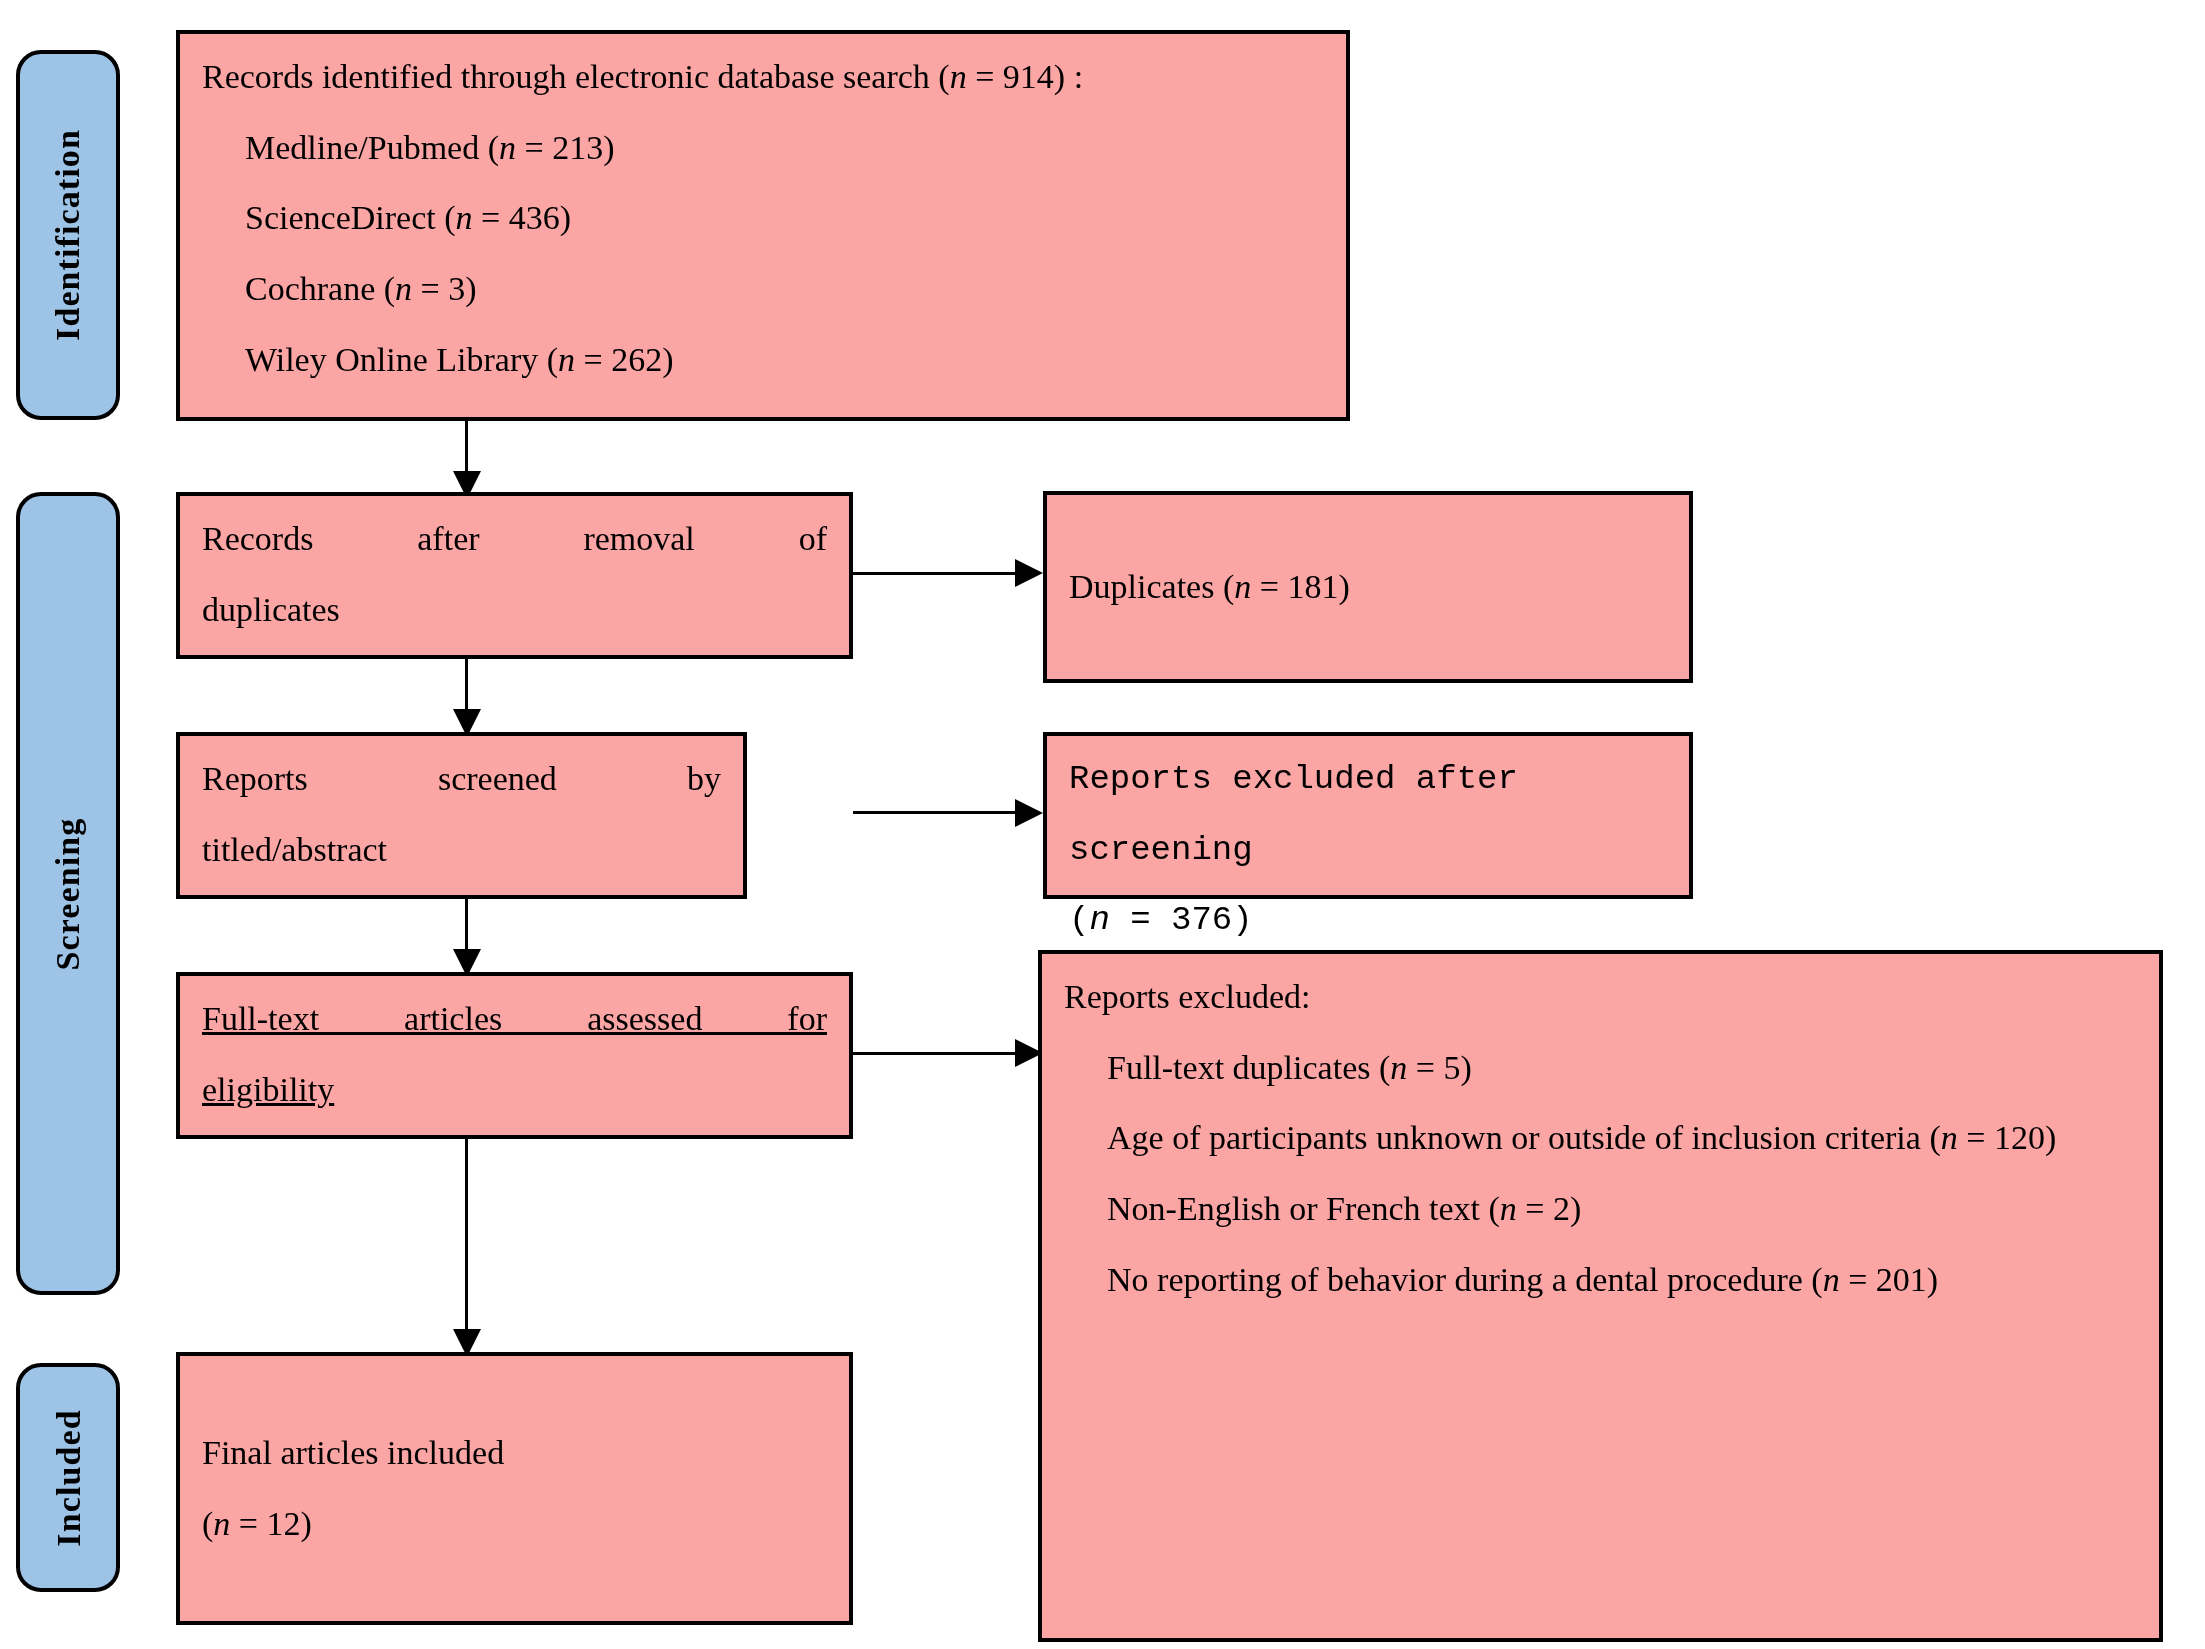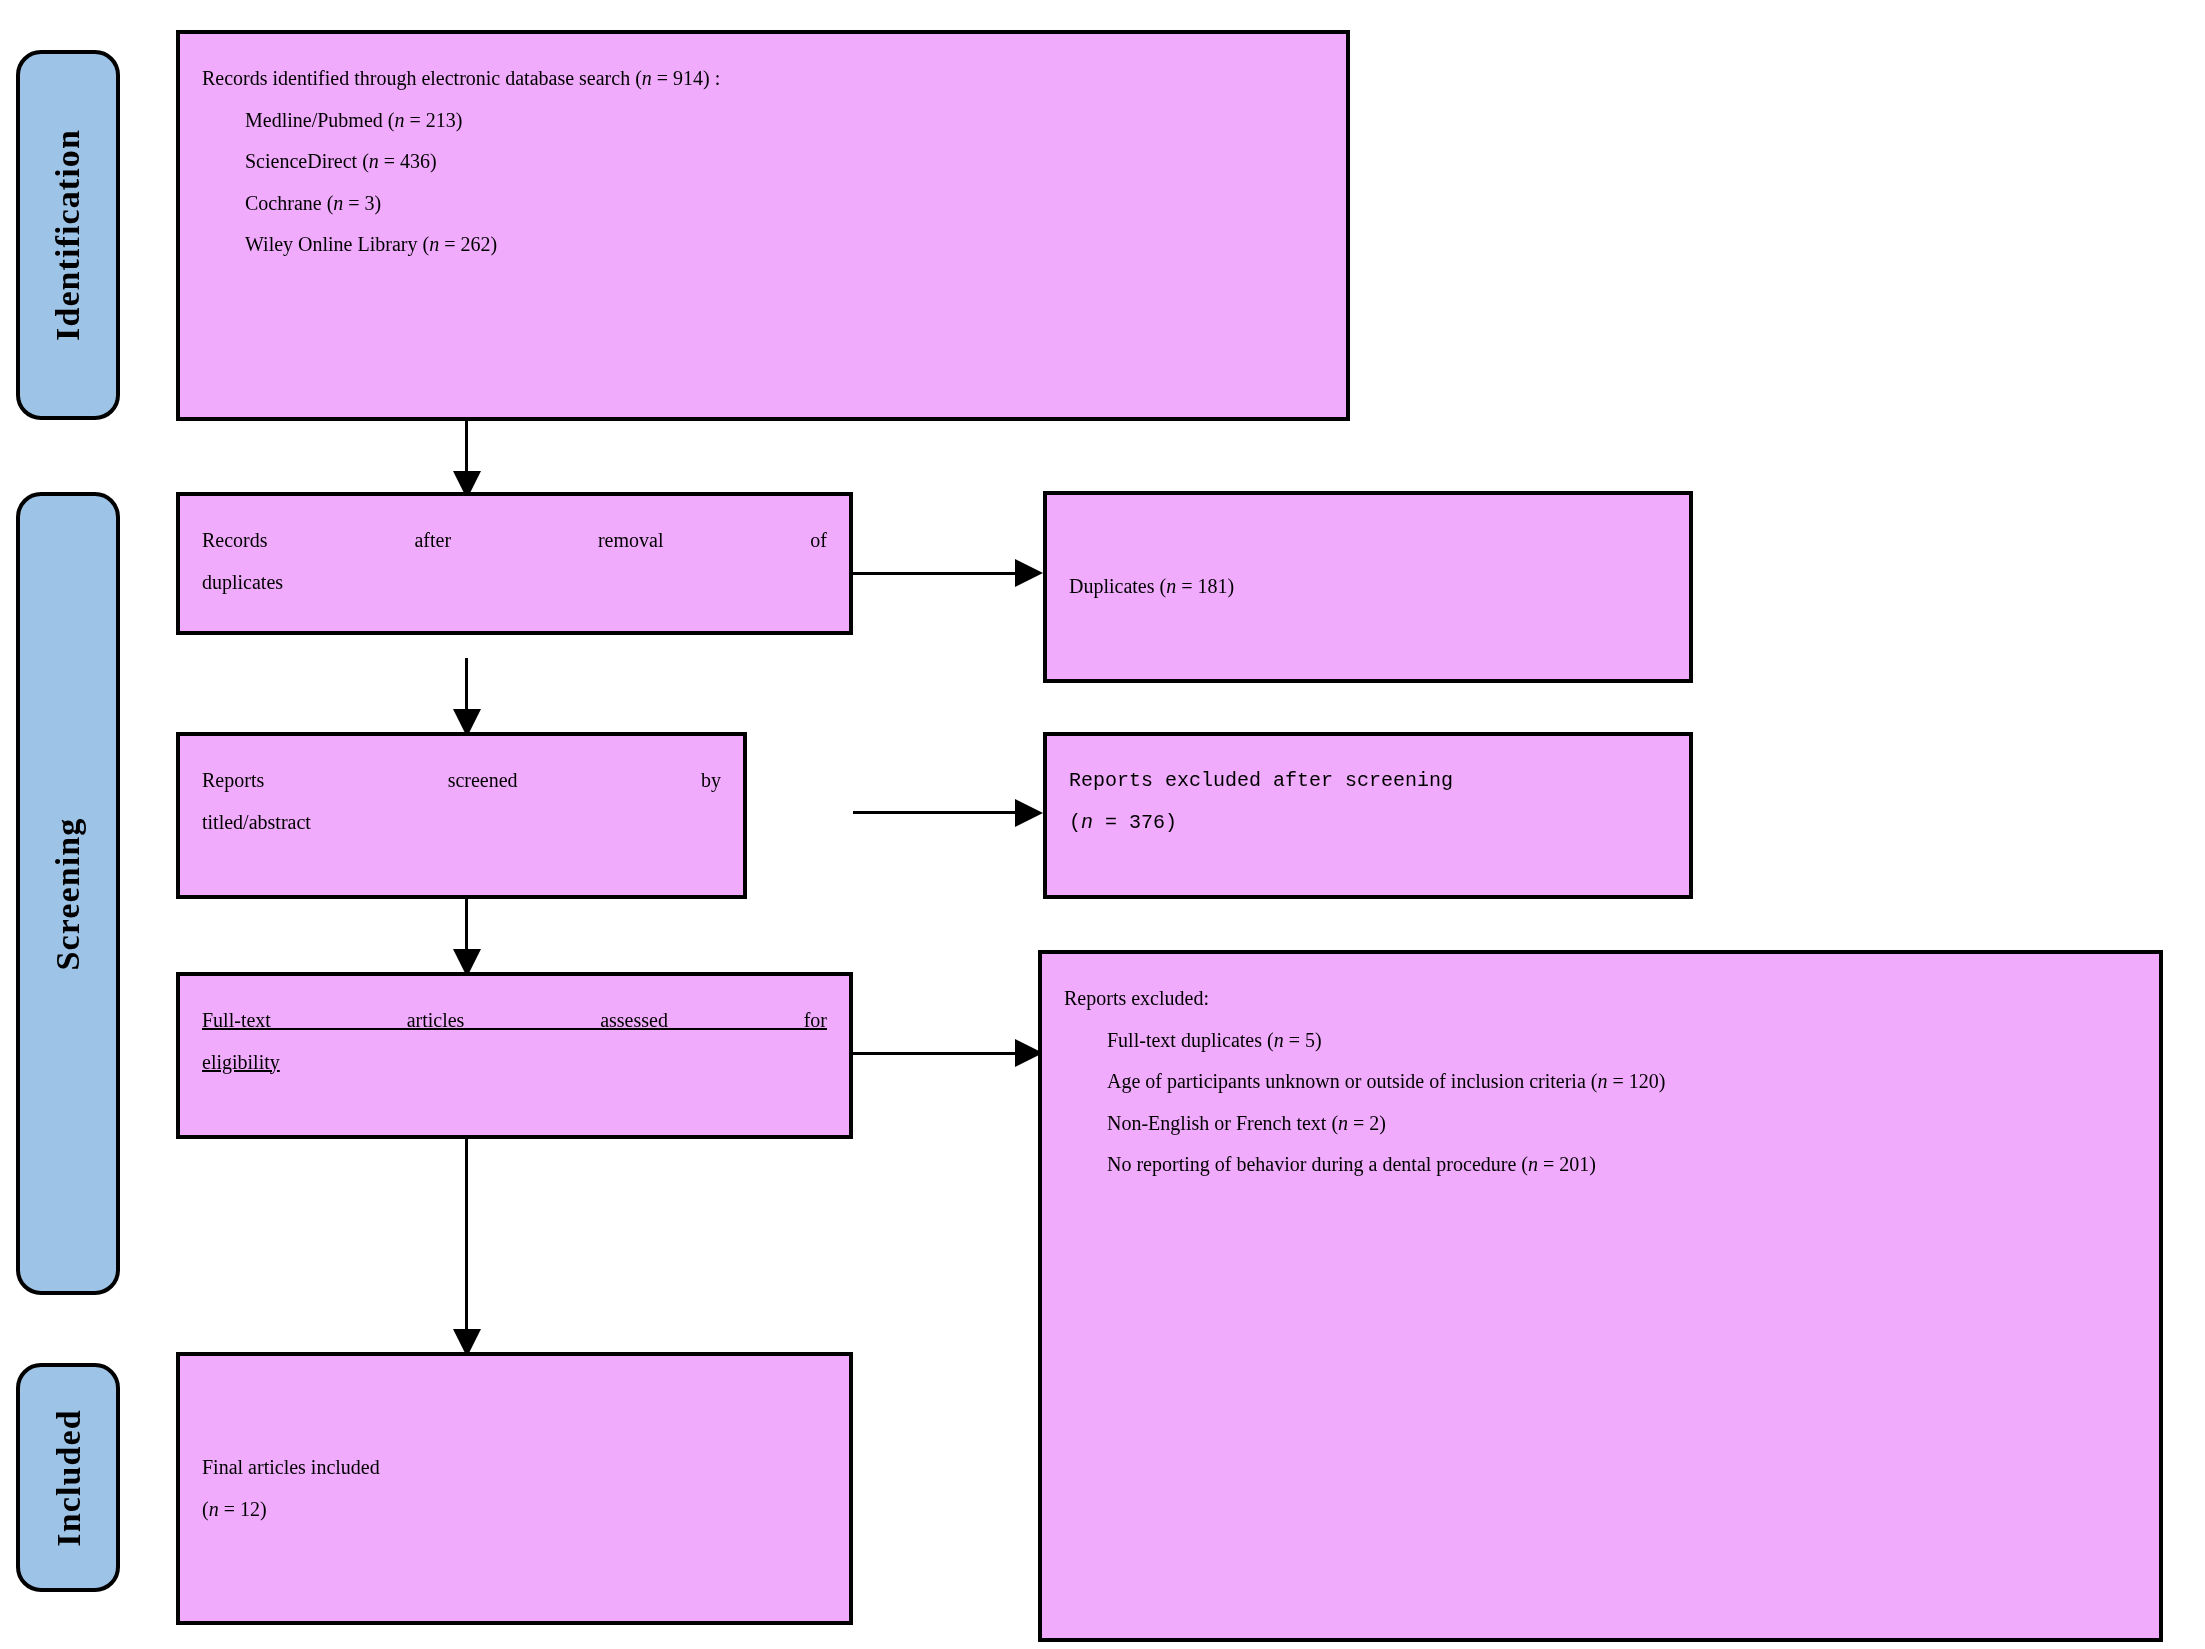--- a/index.html
+++ b/index.html
@@ -35,25 +35,25 @@
     white-space: nowrap;
     font-weight: bold;
     font-size: 34px;
     letter-spacing: 1.1px;
     line-height: 1;
   }
 
   
   .flow-box {
     position: absolute;
-    background: #f0abfc;
+    background: #fca5a5;
     border: 4.4px solid #000000;
     box-sizing: border-box;
-    padding: 24px 22px;
-    font-size: 20px;
+    padding: 8px 22px;
+    font-size: 34px;
     line-height: 2.08;
   }
   .flow-box .justify { text-align: justify; text-align-last: justify; }
   .flow-box .left    { text-align: left; }
   .flow-box .indent  { padding-left: 43px; }
   .flow-box .just-ml { text-align: justify; text-align-last: left; }
   .ital { font-style: italic; }
 
   
   .vline {
@@ -114,21 +114,21 @@
       <span>Cochrane (</span><span class="ital">n</span><span> = 3)</span>
     </div>
     <div class="left indent">
       <span>Wiley Online Library (</span><span class="ital">n</span><span> = 262)</span>
     </div>
   </div>
 
   <div class="vline" style="left:465px; top:421px; width:3.3px; height:55px;"></div>
   <div class="arrow-down" style="left:453px; top:471px;"></div>
 
-  <div class="flow-box" style="left:176px; top:492px; width:677px; height:143px;">
+  <div class="flow-box" style="left:176px; top:492px; width:677px; height:167px;">
     <div class="justify">Records after removal of</div>
     <div class="left">duplicates</div>
   </div>
 
   <div class="hline" style="left:853px; top:572px; width:164px;"></div>
   <div class="arrow-right" style="left:1015px; top:559px;"></div>
 
   <div class="flow-box" style="left:1043px; top:491px; width:650px; height:192px; display:flex; align-items:center;">
     <div class="left">
       <span>Duplicates (</span><span class="ital">n</span><span> = 181)</span>

